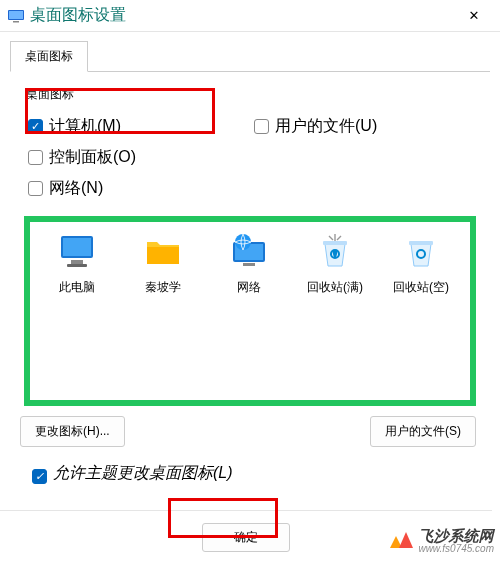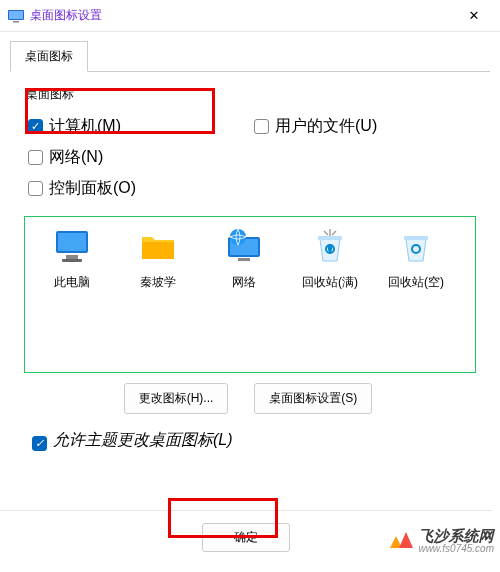--- a/index.html
+++ b/index.html
@@ -1,40 +1,40 @@
 <!DOCTYPE html>
 <html><head>
 <meta charset="utf-8">
 <style>
   * { box-sizing: border-box; margin: 0; padding: 0; }
   body { font-family: "Microsoft YaHei", "Segoe UI", sans-serif; font-size: 12px; background: #fff; width: 500px; height: 572px; position: relative; overflow: hidden; }
   .titlebar { display: flex; align-items: center; height: 32px; padding: 0 8px; border-bottom: 1px solid #e5e5e5; }
   .app-icon { width: 16px; height: 16px; margin-right: 6px; }
-  .title-text { flex: 1; font-size: 12px; color: #6d28d9; }
+  .title-text { flex: 1; font-size: 16px; color: #0f766e; }
   .close-btn { width: 36px; height: 28px; display: flex; align-items: center; justify-content: center; font-size: 13px; color: #000; cursor: pointer; }
   .tabs { padding: 8px 10px 0 10px; }
   .tab { display: inline-block; padding: 6px 14px; border: 1px solid #ccc; border-bottom: 1px solid #fff; background: #fff; font-size: 12px; position: relative; top: 1px; cursor: pointer; }
   .tab-content { border-top: 1px solid #ccc; margin: 0 10px; padding: 14px 10px 10px 10px; }
   .group-label { font-size: 12px; color: #000; margin-bottom: 8px; padding-left: 6px; }
   .checkbox-row { display: flex; flex-wrap: wrap; padding-left: 8px; }
   .checkbox-item { width: 50%; display: flex; align-items: center; padding: 5px 0; }
   .checkbox-item.full { width: 100%; }
   .cb { width: 15px; height: 15px; border: 1px solid #888; border-radius: 3px; margin-right: 6px; display: flex; align-items: center; justify-content: center; background: #fff; cursor: pointer; }
   .cb.checked { background: #0067c0; border-color: #0067c0; }
   .cb.checked::after { content: "✓"; color: #fff; font-size: 11px; line-height: 1; }
   .cb-label { font-size: 16px; color: #000; }
   .highlight-red { position: absolute; border: 3px solid #e60000; pointer-events: none; z-index: 5; }
   .hl1 { left: 25px; top: 88px; width: 190px; height: 46px; }
   .hl2 { left: 168px; top: 498px; width: 110px; height: 40px; }
-  .icon-panel { border: 1px solid #22c55e; margin: 12px 4px 0 4px; height: 157px; padding: 12px 8px; }
+  .icon-panel { border: 6px solid #22c55e; margin: 12px 4px 0 4px; height: 190px; padding: 12px 8px; }
   .icon-grid { display: flex; gap: 8px; }
   .icon-cell { width: 78px; text-align: center; cursor: pointer; }
   .icon-img { width: 40px; height: 36px; margin: 0 auto 6px auto; }
   .icon-label { font-size: 12px; color: #000; }
-  .button-row { display: flex; justify-content: center; gap: 26px; padding: 10px 4px 0 0; }
+  .button-row { display: flex; justify-content: space-between; gap: 26px; padding: 10px 4px 0 0; }
   .btn { border: 1px solid #ccc; background: #fdfdfd; padding: 6px 14px; font-size: 12px; border-radius: 3px; cursor: pointer; min-width: 100px; text-align: center; }
   .allow-row { display: flex; align-items: flex-end; padding: 16px 0 0 12px; font-style: italic; }
   .bottom-buttons { position: absolute; left: 0; right: 8px; bottom: 20px; border-top: 1px solid #e5e5e5; padding: 12px 16px 0 16px; display: flex; justify-content: center; gap: 10px; }
   .bottom-buttons .btn { min-width: 88px; padding: 5px 18px; }
   .watermark { position: absolute; right: 6px; bottom: 18px; display: flex; align-items: center; gap: 4px; opacity: 0.95; z-index: 10; }
   .wm-logo { width: 26px; height: 26px; }
   .wm-text { font-size: 15px; font-style: italic; font-weight: 600; color: #333; line-height: 1; }
   .wm-url { font-size: 10px; color: #888; font-style: italic; text-align: center; }
 </style>
 </head>
@@ -59,27 +59,27 @@
 
   <div class="checkbox-row">
     <div class="checkbox-item">
       <span class="cb checked"></span>
       <span class="cb-label">计算机(M)</span>
     </div>
     <div class="checkbox-item">
       <span class="cb"></span>
       <span class="cb-label">用户的文件(U)</span>
     </div>
+    <div class="checkbox-item">
+      <span class="cb"></span>
+      <span class="cb-label">控制面板(O)</span>
+    </div>
     <div class="checkbox-item full">
       <span class="cb"></span>
       <span class="cb-label">网络(N)</span>
-    </div>
-    <div class="checkbox-item">
-      <span class="cb"></span>
-      <span class="cb-label">控制面板(O)</span>
     </div>
   </div>
 
   <div class="icon-panel">
     <div class="icon-grid">
       <div class="icon-cell">
         <svg class="icon-img" viewBox="0 0 40 36">
           <rect x="4" y="2" width="32" height="22" rx="2" fill="#1976d2"></rect>
           <rect x="6" y="4" width="28" height="18" fill="#42a5f5"></rect>
           <rect x="14" y="26" width="12" height="4" fill="#888"></rect>
@@ -122,21 +122,21 @@
           <circle cx="20" cy="20" r="4" fill="none" stroke="#0288d1" stroke-width="2"></circle>
           <path d="M17 17 L23 23 M17 23 L17 17" fill="none"></path>
         </svg>
         <div class="icon-label">回收站(空)</div>
       </div>
     </div>
   </div>
 
   <div class="button-row">
     <div class="btn">更改图标(H)...</div>
-    <div class="btn">桌面图标设置(S)</div>
+    <div class="btn">用户的文件(S)</div>
   </div>
 
   <div class="allow-row">
     <span class="cb checked"></span>
     <span class="cb-label">允许主题更改桌面图标(L)</span>
   </div>
 </div>
 
 <div class="bottom-buttons">
   <div class="btn">确定</div>

